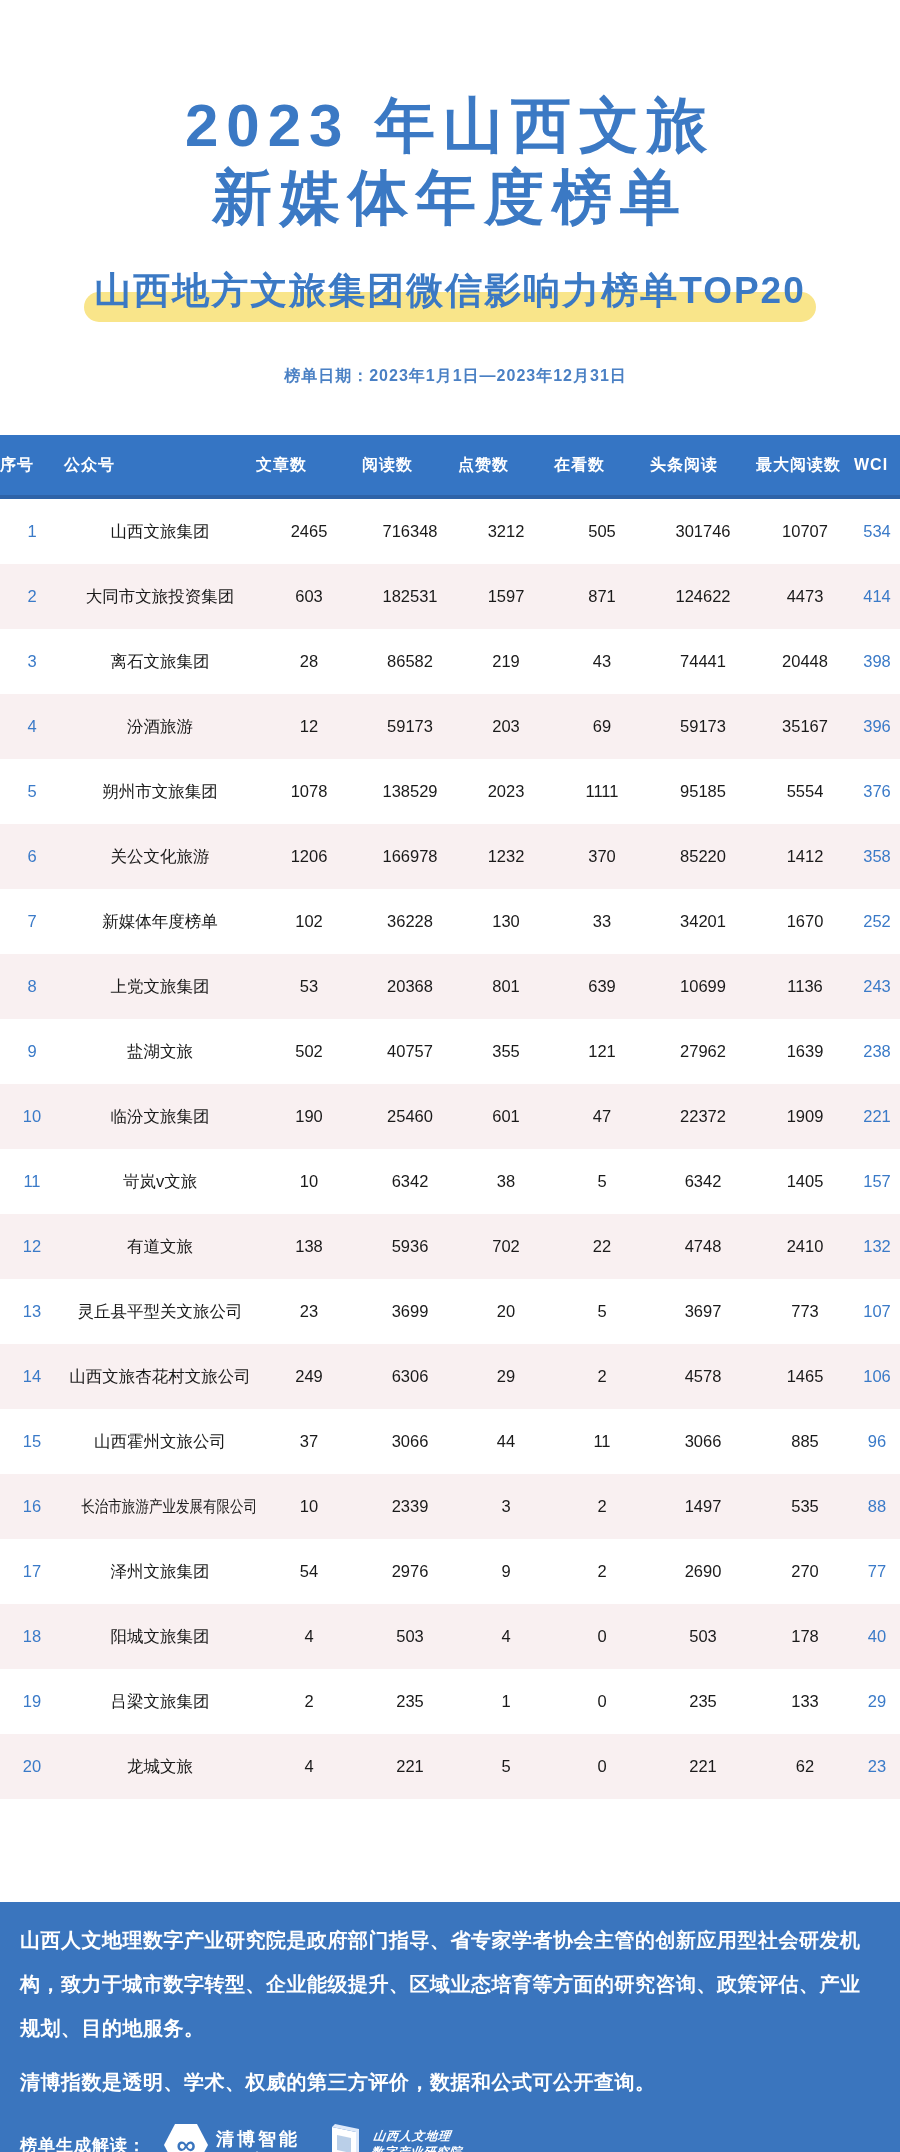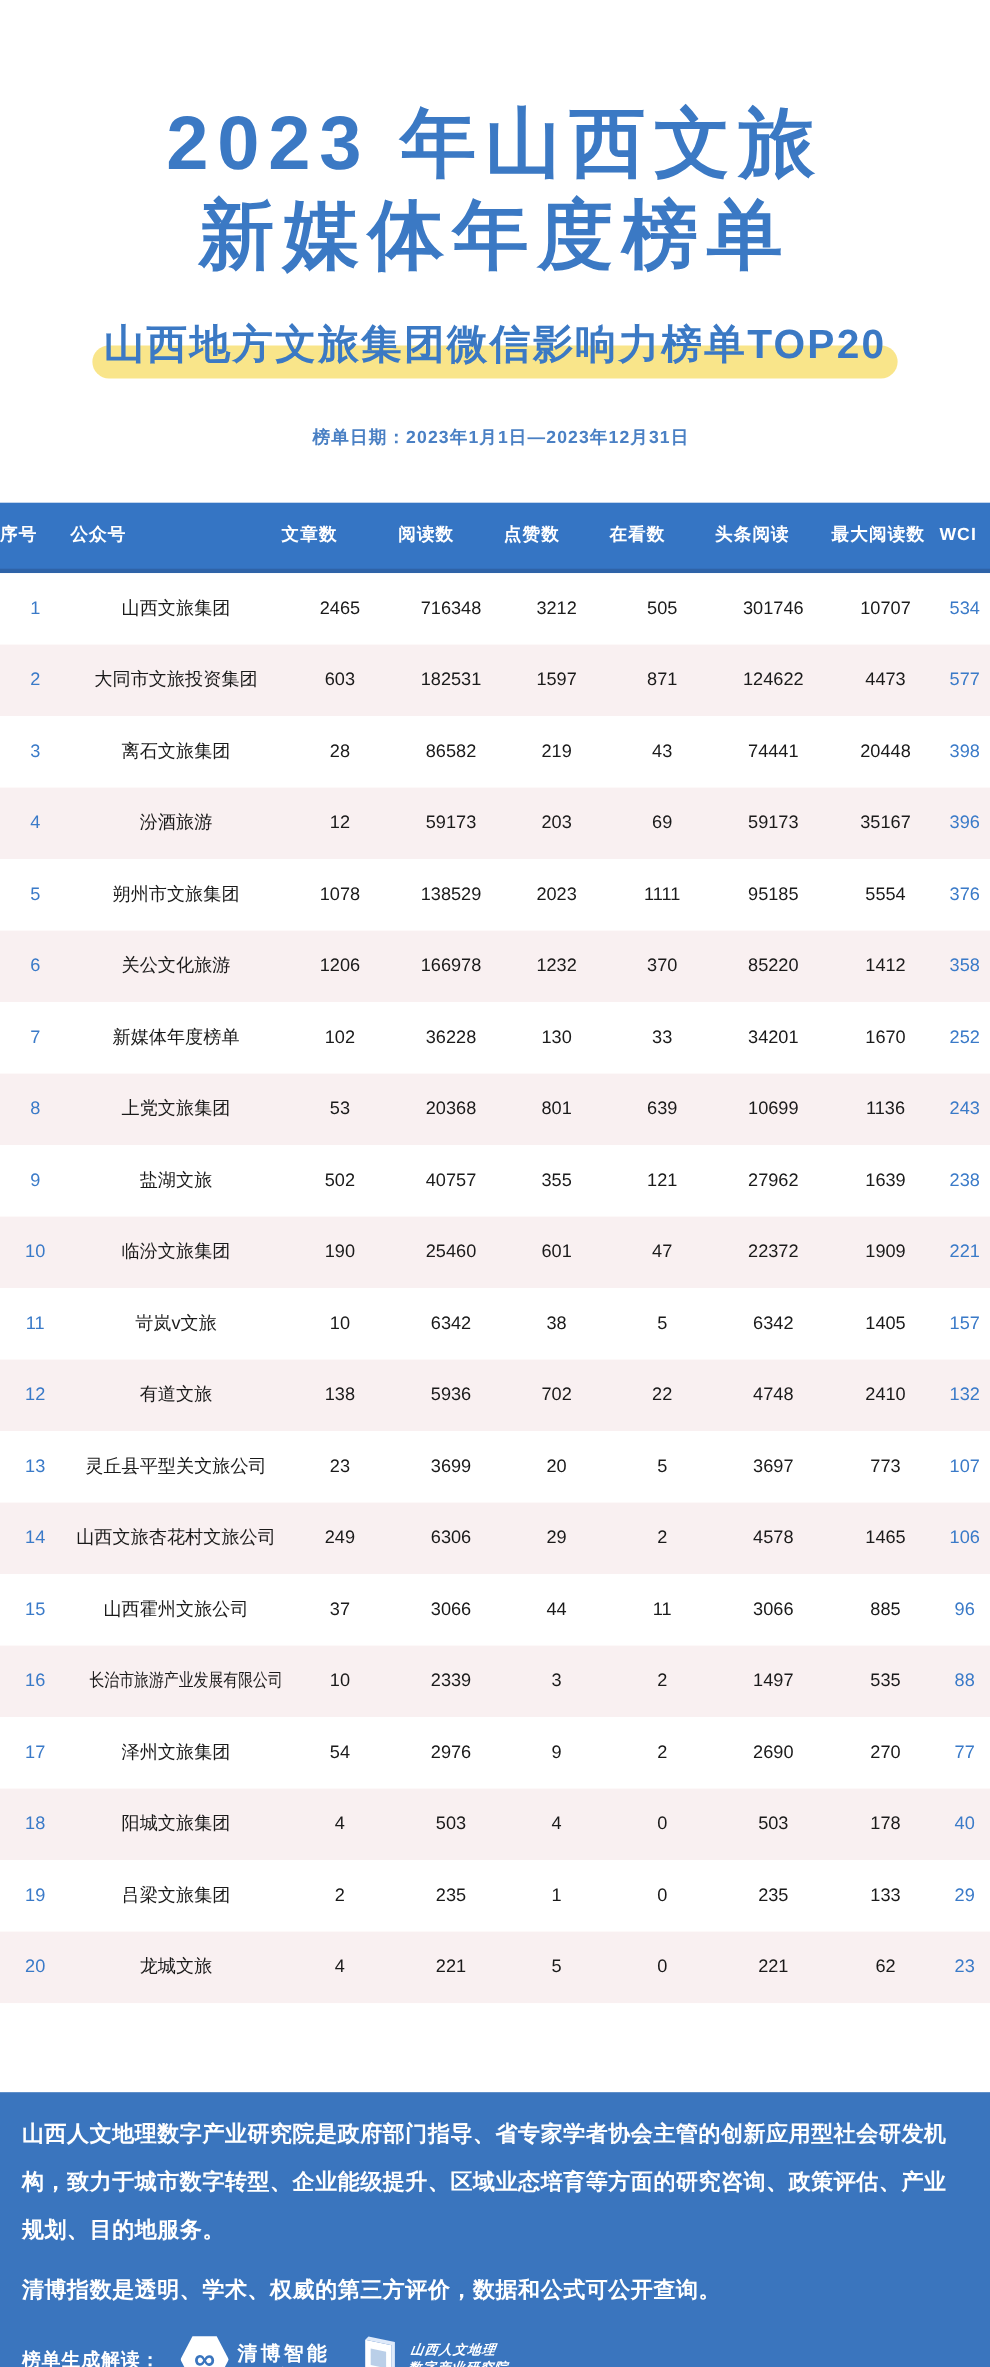--- a/index.html
+++ b/index.html
@@ -2,21 +2,21 @@
 <html style="--primary-blue: #3b79c4; --highlight-yellow: #f9e58a; --table-header-blue: #3575c4; --stripe-pink: #f9f0f1; --footer-blue: #3a75be; --accent-orange: #e2621b;"><head>
 <meta charset="utf-8">
 <style>
   * { margin:0; padding:0; box-sizing:border-box; }
   html,body { background:#ffffff; }
   body { width:900px; font-family:"Liberation Sans","DejaVu Sans",sans-serif; }
   .page { width:900px; height:2152px; overflow:hidden; background:#fff; position:relative; }
 
   
   .title { margin-top:90px; text-align:center; color:var(--primary-blue); font-weight:900; }
-  .title .line { display:block; font-size:69px; line-height:1.2; letter-spacing:8px; }
+  .title .line { display:block; font-size:60px; line-height:1.2; letter-spacing:8px; }
   .subtitle-wrap { margin-top:32px; text-align:center; }
   .subtitle-inner { position:relative; display:inline-block; }
   .subtitle-text { position:relative; z-index:1; font-size:37px; font-weight:900; letter-spacing:2px; color:var(--primary-blue); }
   .subtitle-bar { position:absolute; left:-10px; right:-10px; bottom:-6px; height:30px; border-radius:15px; background:var(--highlight-yellow); z-index:0; }
   .date { margin-top:50px; text-align:center; font-size:16px; font-weight:bold; color:#4a80c4; letter-spacing:1px;padding-left:11px; }
 
   
   .table { margin-top:48px; width:900px; }
   .thead, .tr { display:grid; grid-template-columns:64px 192px 106px 96px 96px 96px 106px 98px 46px; align-items:center; }
   .thead { height:64px; background:var(--table-header-blue); color:#fff; font-weight:bold;
@@ -93,21 +93,21 @@
         </div>
         <div class="tr stripe">
           <div class="td seq">2</div>
           <div class="td">大同市文旅投资集团</div>
           <div class="td">603</div>
           <div class="td">182531</div>
           <div class="td">1597</div>
           <div class="td">871</div>
           <div class="td">124622</div>
           <div class="td">4473</div>
-          <div class="td wci">577</div>
+          <div class="td wci">414</div>
         </div>
         <div class="tr">
           <div class="td seq">3</div>
           <div class="td">离石文旅集团</div>
           <div class="td">28</div>
           <div class="td">86582</div>
           <div class="td">219</div>
           <div class="td">43</div>
           <div class="td">74441</div>
           <div class="td">20448</div>

